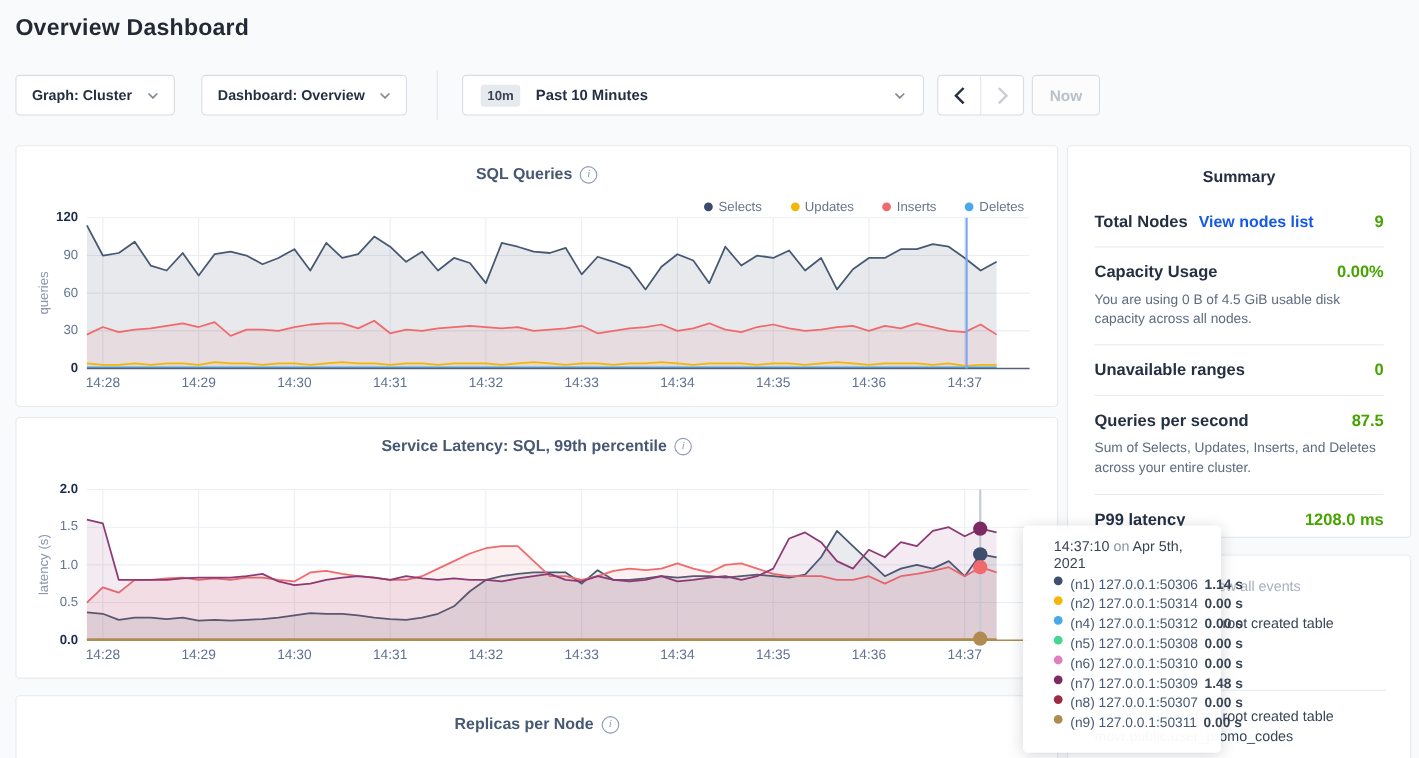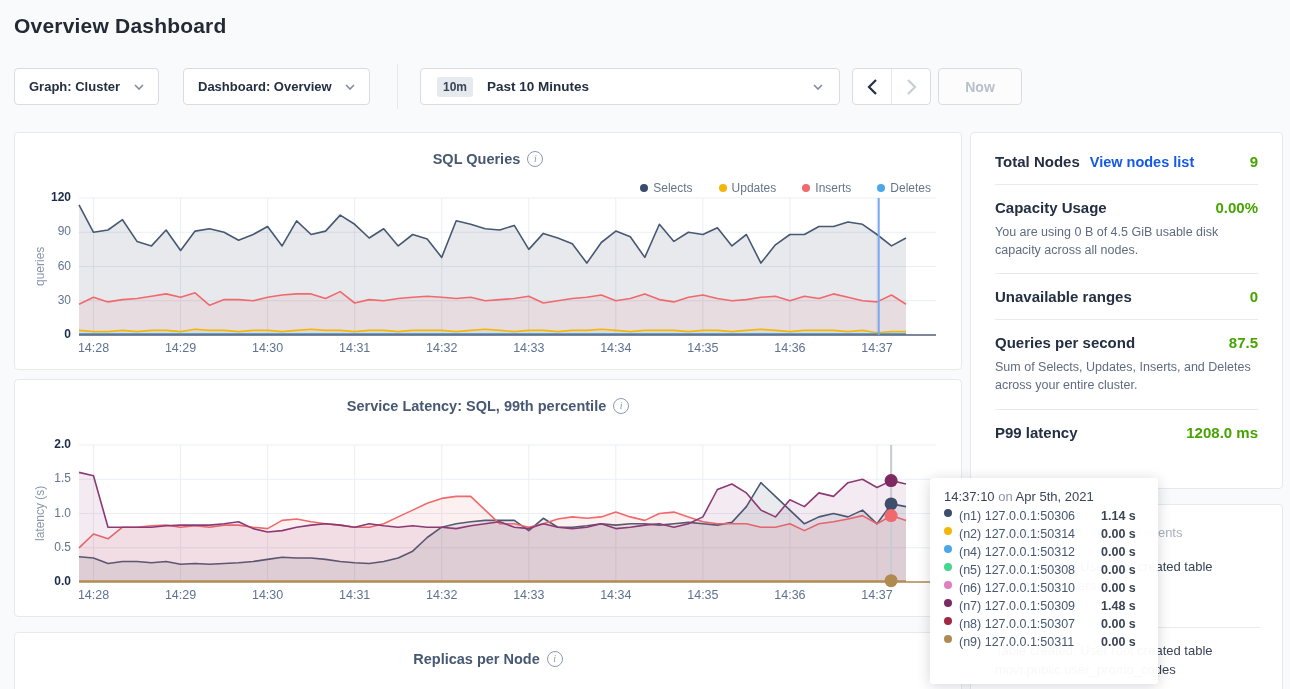--- a/index.html
+++ b/index.html
@@ -12,21 +12,21 @@
          display:flex; align-items:center; font-size:13px; font-weight:bold; color:#242f42; cursor:pointer; }
   .drop { justify-content:space-between; padding:0 14px; }
   .chev { width:10px; height:6px; }
   .vdiv { position:absolute; left:397px; top:64px; width:1px; height:45px; background:#e4e7ec; }
 
   .time-badge { background:#e6e9ee; border-radius:3px; font-size:12px; font-weight:bold; color:#394455; padding:3px 6px; margin-right:14px; }
   .arrow-group { position:absolute; left:852px; top:68px; width:79px; height:37px; background:#fff; border:1px solid #d9dde3; border-radius:4px; display:flex; }
   .arrow-btn { flex:1; display:flex; align-items:center; justify-content:center; cursor:pointer; }
   .arrow-btn + .arrow-btn { border-left:1px solid #e4e7ec; }
   .disabled { color:#c9ced6 !important; cursor:default; }
-  .now-btn { left:938px; top:68px; width:84px; justify-content:center; font-size:14px; color:#b9c0ca; background:#fcfcfd; }
+  .now-btn { left:938px; top:68px; width:62px; justify-content:center; font-size:14px; color:#b9c0ca; background:#fcfcfd; }
 
   .card { position:absolute; background:#fff; border:1px solid #e7e9ed; border-radius:4px; }
 
   .chart-title-row { position:absolute; top:18px; left:0; width:100%; display:flex; justify-content:center; align-items:center; gap:7px; }
   .chart-title { font-size:14.5px; font-weight:bold; color:#475872; }
   .info-icon { width:16px; height:16px; border:1px solid #8b9bb3; border-radius:50%; color:#8b9bb3;
                font-size:10px; line-height:14px; text-align:center; font-style:italic; font-family:"Liberation Serif", serif; }
 
   .legend { position:absolute; top:48px; right:30px; display:flex; }
   .leg-item { display:flex; align-items:center; gap:5px; margin-left:26px; font-size:12px; color:#67758a; }
@@ -50,22 +50,22 @@
   .sum-div { border:none; border-top:1px solid #e8ebee; margin:14px 0; }
 
   
   .events-card { left:970px; top:504px; width:313px; height:200px; padding:20px 24px; }
   .events-title { position:absolute; left:24px; top:20px; font-size:14.5px; font-weight:bold; color:#242f42; }
   .events-link { position:absolute; left:125px; top:20px; font-size:13px; color:#a8b0bc; cursor:pointer; white-space:nowrap; }
   .event-item { position:absolute; left:24px; font-size:13px; color:#394455; line-height:19px; white-space:nowrap; }
   .event-div { position:absolute; left:24px; width:265px; border-top:1px solid #e8ebee; }
 
   
-  .tooltip { position:absolute; left:930px; top:478px; width:228px; height:206px; background:rgba(255,255,255,.96);
-             border-radius:4px; box-shadow:0 2px 14px rgba(20,30,50,.18); padding:11px 14px; z-index:60; }
+  .tooltip { position:absolute; left:930px; top:478px; width:180px; height:206px; background:rgba(255,255,255,.96);
+             border-radius:4px; box-shadow:0 2px 14px rgba(20,30,50,.18); padding:11px 28px; z-index:60; }
   .tt-head { font-size:13px; color:#394455; margin-bottom:5px; }
   .tt-on { color:#8a94a5; }
   .tt-row { display:flex; height:18px; font-size:12.5px; color:#475872; }
   .tt-row .dot { margin-right:7px; }
   .tt-node { width:136px; white-space:nowrap; }
   .tt-val { font-weight:bold; color:#394455; margin-left:6px; white-space:nowrap; }
 </style>
 </head>
 <body>
 
@@ -202,20 +202,21 @@
   </div>
 
   <div class="card" style="left:14px; top:632px; width:948px; height:238px;">
     <div class="chart-title-row">
       <span class="chart-title">Replicas per Node</span>
       <span class="info-icon">i</span>
     </div>
   </div>
 
   <div class="card summary-card">
+    <div class="sum-title">Summary</div>
     <div class="sum-row">
       <span class="sum-label">Total Nodes</span>
       <span class="sum-link">View nodes list</span>
       <span class="sum-val">9</span>
     </div>
     <hr class="sum-div">
     <div class="sum-row">
       <span class="sum-label">Capacity Usage</span>
       <span class="sum-val">0.00%</span>
     </div>

